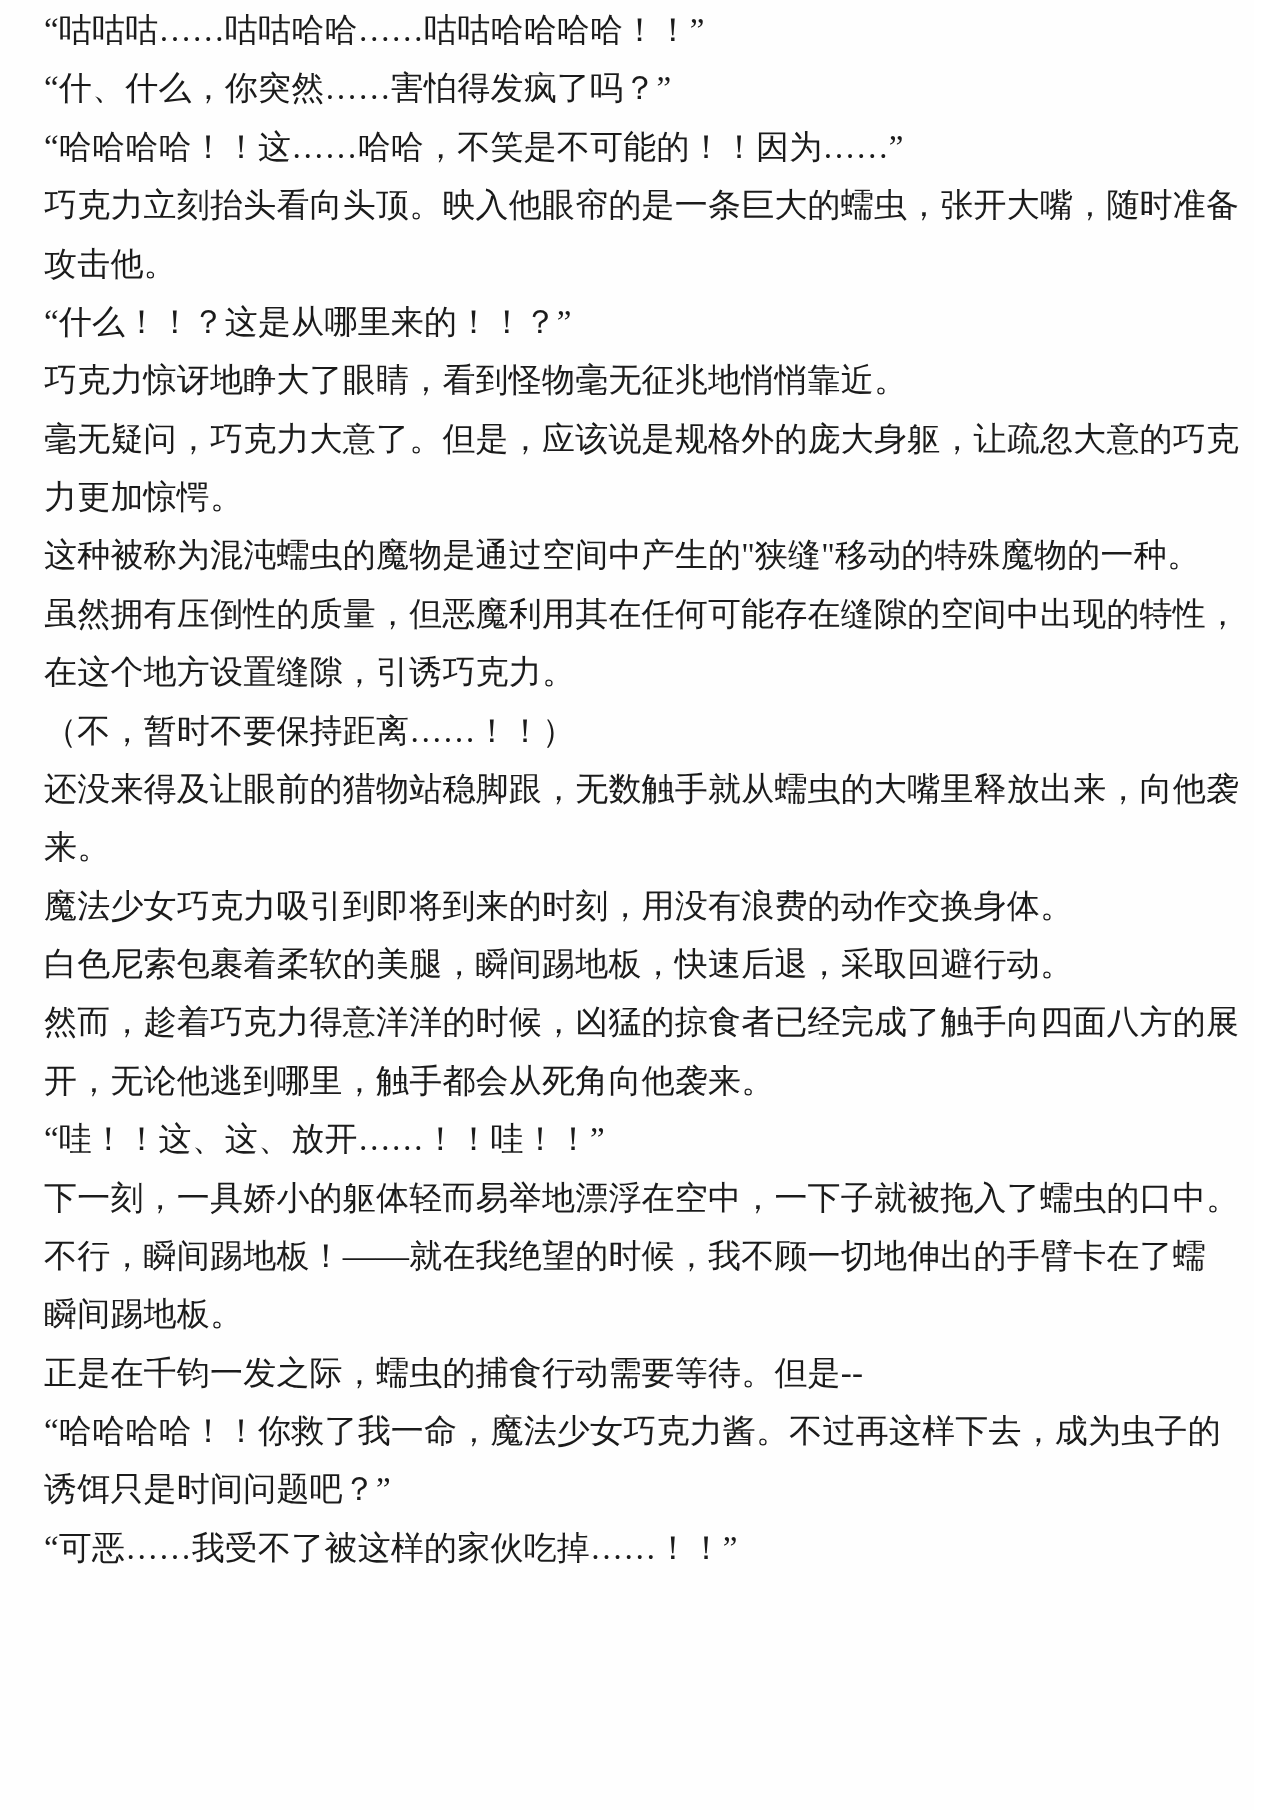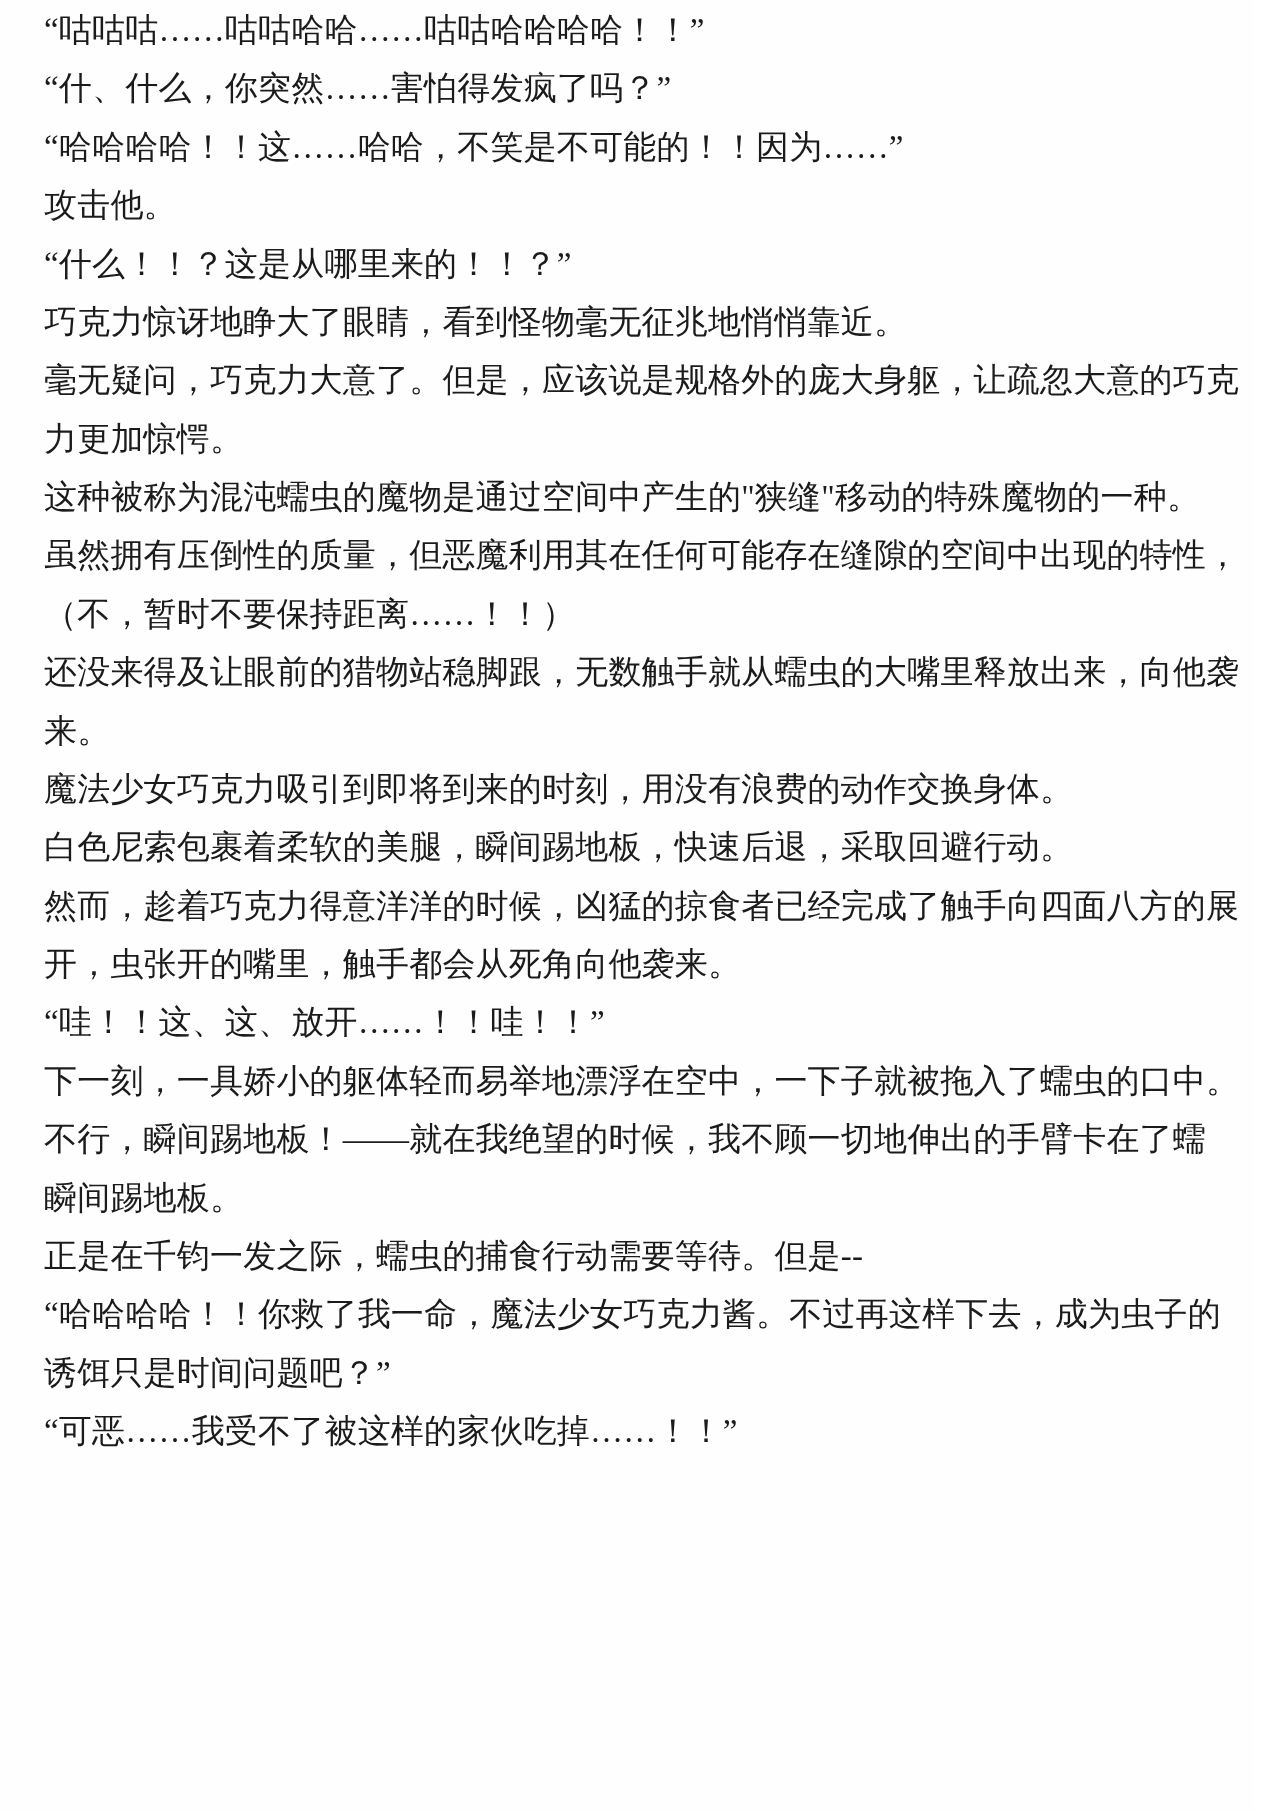--- a/index.html
+++ b/index.html
@@ -27,34 +27,36 @@
     font-weight: 400;
   }
 </style>
 </head>
 <body>
 
 <div class="page">
   <div class="line">“咕咕咕……咕咕哈哈……咕咕哈哈哈哈！！”</div>
   <div class="line">“什、什么，你突然……害怕得发疯了吗？”</div>
   <div class="line">“哈哈哈哈！！这……哈哈，不笑是不可能的！！因为……”</div>
+  <div class="line">巧克力立刻抬头看向头顶。映入他眼帘的是一条巨大的蠕虫，张开大嘴，随时准备</div>
   <div class="line">攻击他。</div>
   <div class="line">“什么！！？这是从哪里来的！！？”</div>
   <div class="line">巧克力惊讶地睁大了眼睛，看到怪物毫无征兆地悄悄靠近。</div>
   <div class="line">毫无疑问，巧克力大意了。但是，应该说是规格外的庞大身躯，让疏忽大意的巧克</div>
   <div class="line">力更加惊愕。</div>
   <div class="line">这种被称为混沌蠕虫的魔物是通过空间中产生的"狭缝"移动的特殊魔物的一种。</div>
   <div class="line">虽然拥有压倒性的质量，但恶魔利用其在任何可能存在缝隙的空间中出现的特性，</div>
+  <div class="line">在这个地方设置缝隙，引诱巧克力。</div>
   <div class="line">（不，暂时不要保持距离……！！）</div>
   <div class="line">还没来得及让眼前的猎物站稳脚跟，无数触手就从蠕虫的大嘴里释放出来，向他袭</div>
   <div class="line">来。</div>
   <div class="line">魔法少女巧克力吸引到即将到来的时刻，用没有浪费的动作交换身体。</div>
   <div class="line">白色尼索包裹着柔软的美腿，瞬间踢地板，快速后退，采取回避行动。</div>
   <div class="line">然而，趁着巧克力得意洋洋的时候，凶猛的掠食者已经完成了触手向四面八方的展</div>
-  <div class="line">开，虫张开的嘴里，触手都会从死角向他袭来。</div>
+  <div class="line">开，无论他逃到哪里，触手都会从死角向他袭来。</div>
   <div class="line">“哇！！这、这、放开……！！哇！！”</div>
   <div class="line">下一刻，一具娇小的躯体轻而易举地漂浮在空中，一下子就被拖入了蠕虫的口中。</div>
   <div class="line">不行，瞬间踢地板！——就在我绝望的时候，我不顾一切地伸出的手臂卡在了蠕</div>
   <div class="line">瞬间踢地板。</div>
   <div class="line">正是在千钧一发之际，蠕虫的捕食行动需要等待。但是--</div>
   <div class="line">“哈哈哈哈！！你救了我一命，魔法少女巧克力酱。不过再这样下去，成为虫子的</div>
   <div class="line">诱饵只是时间问题吧？”</div>
   <div class="line">“可恶……我受不了被这样的家伙吃掉……！！”</div>
 </div>
 

